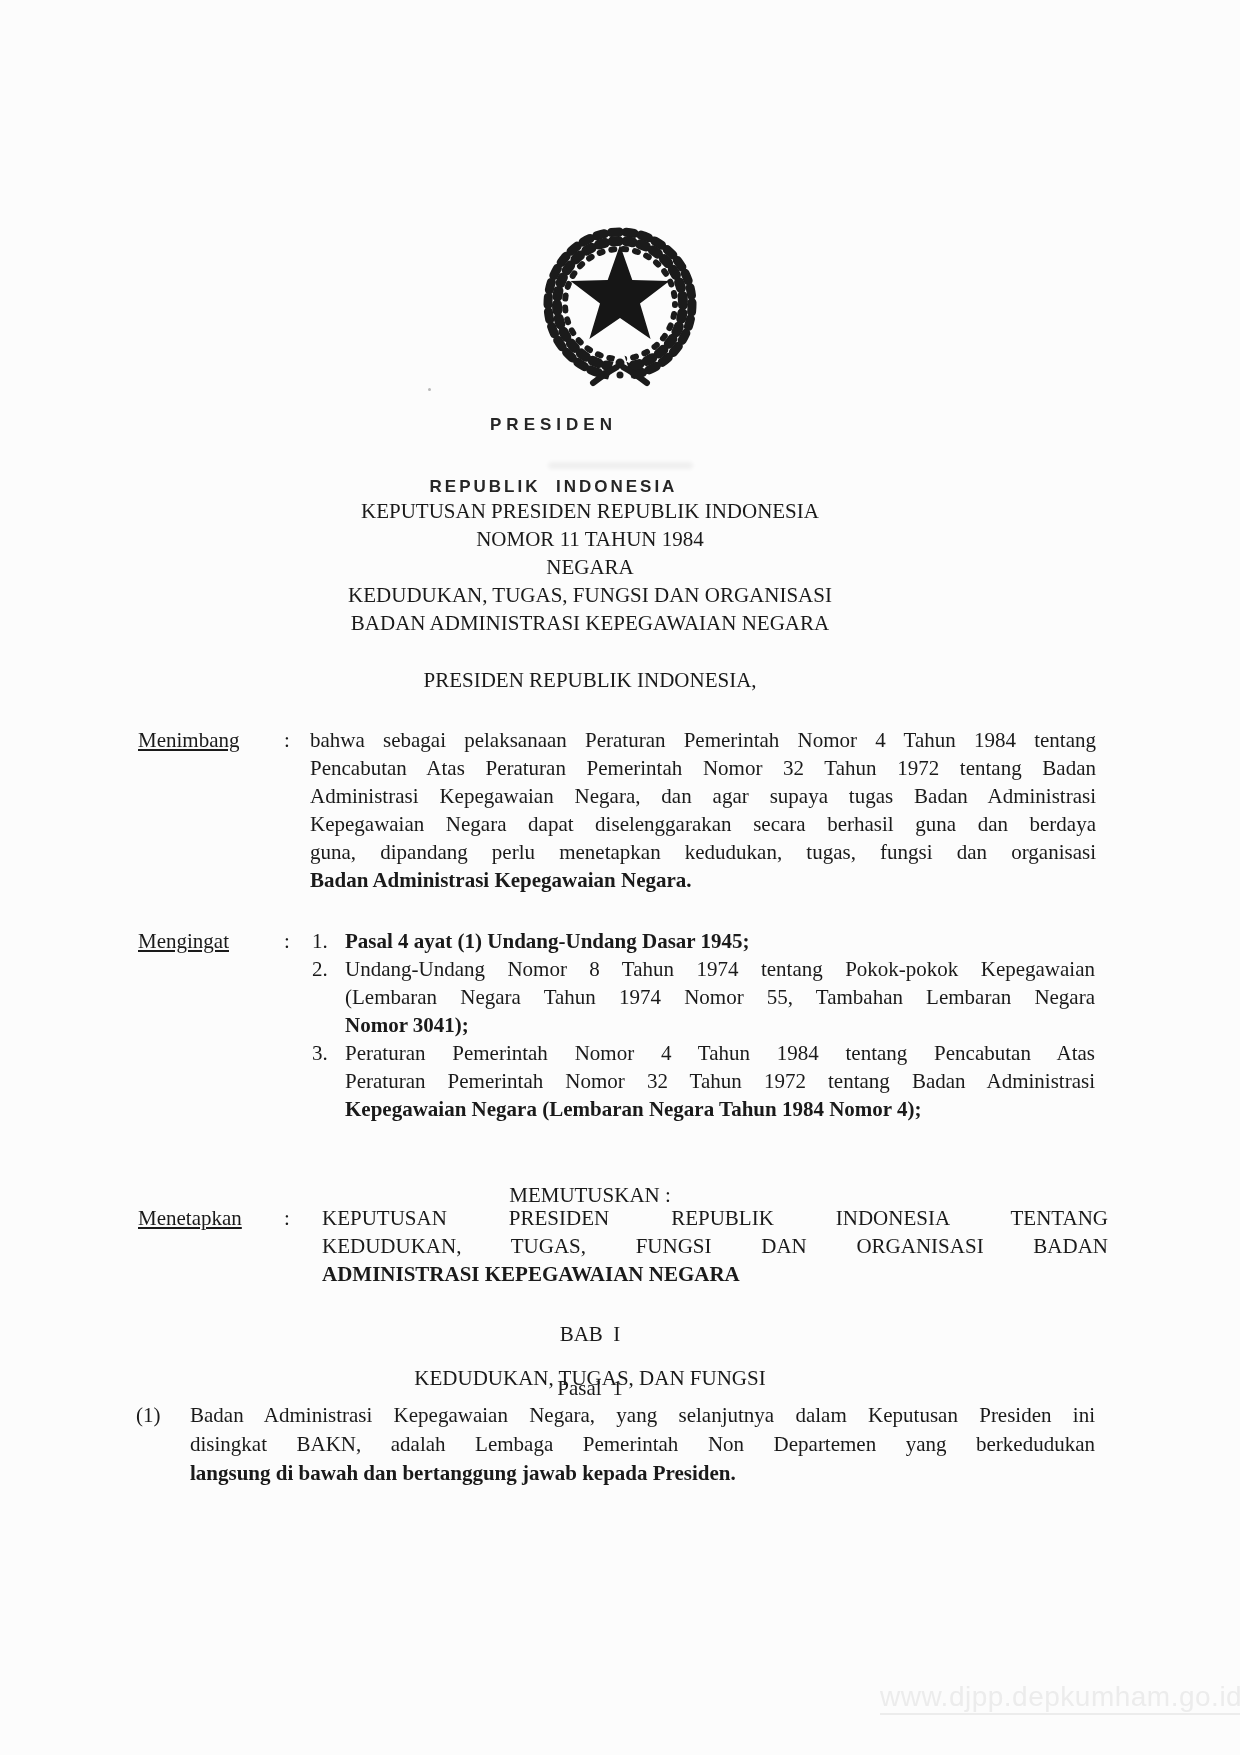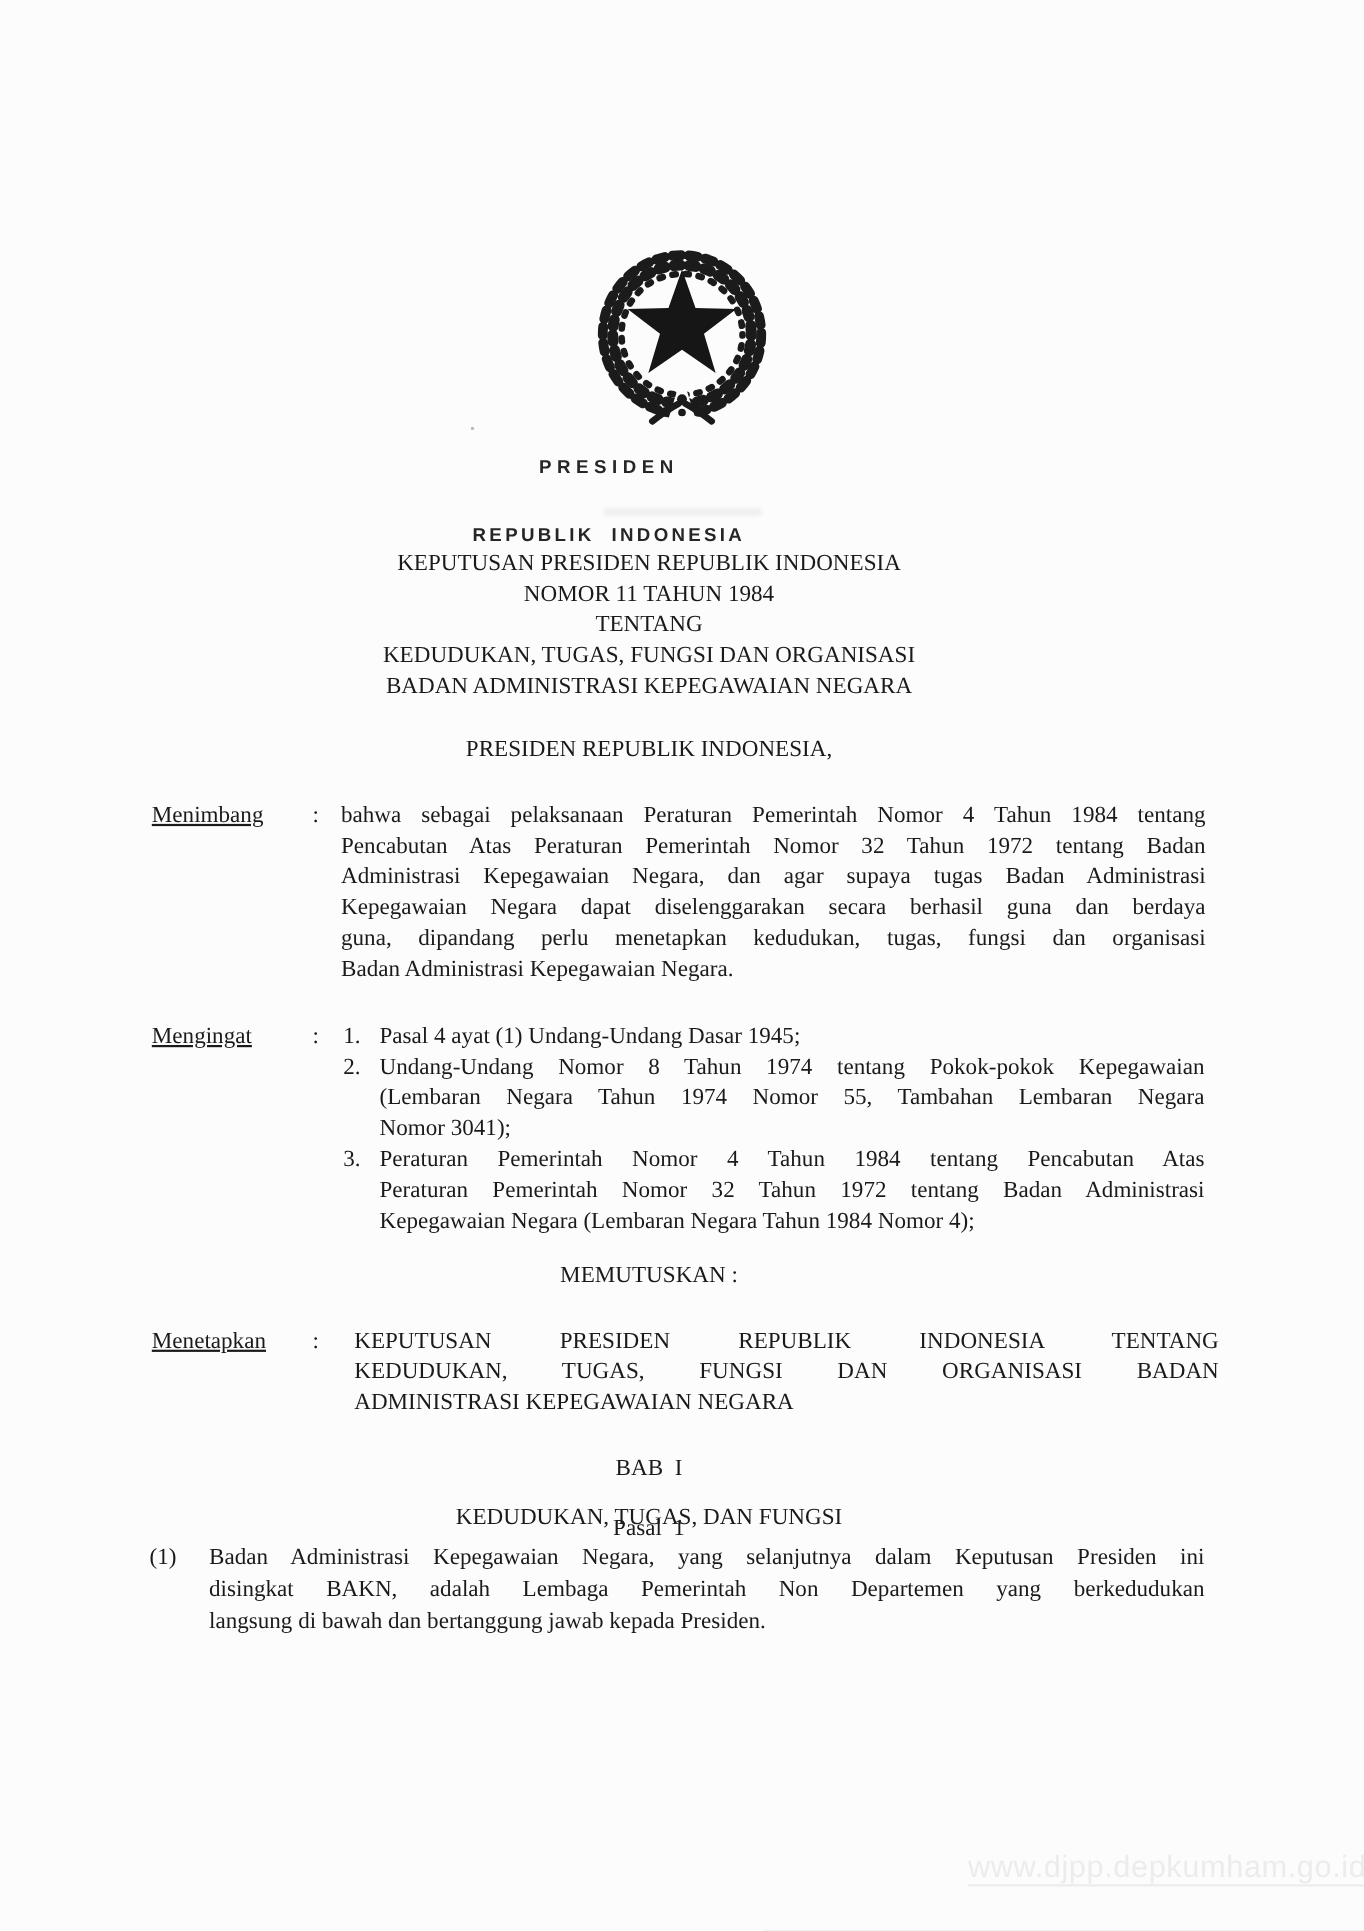--- a/index.html
+++ b/index.html
@@ -16,37 +16,37 @@
     font-family:"Liberation Sans","DejaVu Sans",sans-serif;font-weight:bold;color:#262626;}
   .lh1{font-size:17px;letter-spacing:5px;line-height:21px;}
   .lh2{font-size:17px;letter-spacing:3px;line-height:21px;margin-top:41px;}
   .smudge{top:462px;left:548px;width:145px;height:7px;background:#000;opacity:.05;
     filter:blur(2px);border-radius:4px;}
   .speck{top:388px;left:428px;width:3px;height:3px;background:#b9b9b9;border-radius:50%;}
   
   .center-block{left:170px;width:840px;text-align:center;}
   .title-block{top:497px;}
   .issuer{top:666px;}
-  .memutuskan{top:1144px;}
+  .memutuskan{top:1181px;}
   .bab-chapter{top:1320px;}
   .bab-title{top:1344px;margin-top:20px;}
   .bab-article{top:1374px;}
   
   .label{left:138px;text-decoration:underline;}
   .colon{left:284px;}
   .menimbang-body{top:726px;left:310px;width:786px;}
   .mengingat-list{top:927px;left:312px;width:783px;}
   .m-item{position:relative;padding-left:33px;}
   .m-num{position:absolute;left:0;top:0;}
   .menetapkan-body{top:1204px;left:322px;width:786px;}
   .pasal-num{top:1401px;left:136px;line-height:29px;}
   .pasal-body{top:1401px;left:190px;width:905px;line-height:29px;}
   
   .jl{text-align:justify;text-align-last:justify;}
-  .lline{text-align:left;}
+  .lline{text-align:left;font-weight:bold;}
   .cline{text-align:center;}
   
   .watermark{top:1682px;left:880px;
     font-family:"Liberation Sans","DejaVu Sans",sans-serif;
     font-size:28px;line-height:30px;letter-spacing:.5px;color:#ececec;
     border-bottom:2px solid #ececec;padding-bottom:1px;}
 </style>
 </head>
 <body>
 
@@ -74,21 +74,21 @@
   <div class="abs smudge"></div>
 
   <div class="abs letterhead">
     <div class="lh1 pre">PRESIDEN</div>
     <div class="lh2 pre">REPUBLIK  INDONESIA</div>
   </div>
 
   <div class="abs center-block title-block">
       <div class="cline">KEPUTUSAN PRESIDEN REPUBLIK INDONESIA</div>
       <div class="cline">NOMOR 11 TAHUN 1984</div>
-      <div class="cline">TENTANG</div>
+      <div class="cline">NEGARA</div>
       <div class="cline">KEDUDUKAN, TUGAS, FUNGSI DAN ORGANISASI</div>
       <div class="cline">BADAN ADMINISTRASI KEPEGAWAIAN NEGARA</div>
     </div>
 
   <div class="abs center-block issuer">PRESIDEN REPUBLIK INDONESIA,</div>
 
   <div class="abs label" style="top:726px">Menimbang</div>
   <div class="abs colon" style="top:726px">:</div>
   <div class="abs menimbang-body">
       <div class="jl">bahwa sebagai pelaksanaan Peraturan Pemerintah Nomor 4 Tahun 1984 tentang</div>

